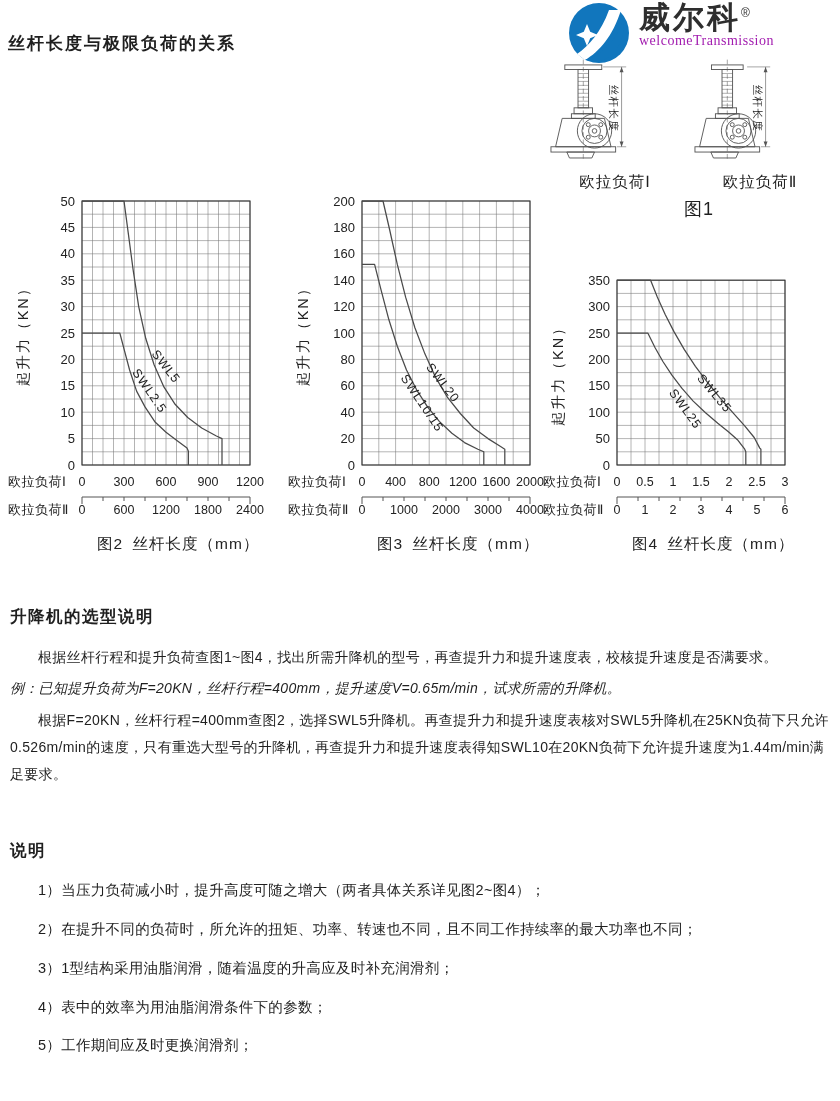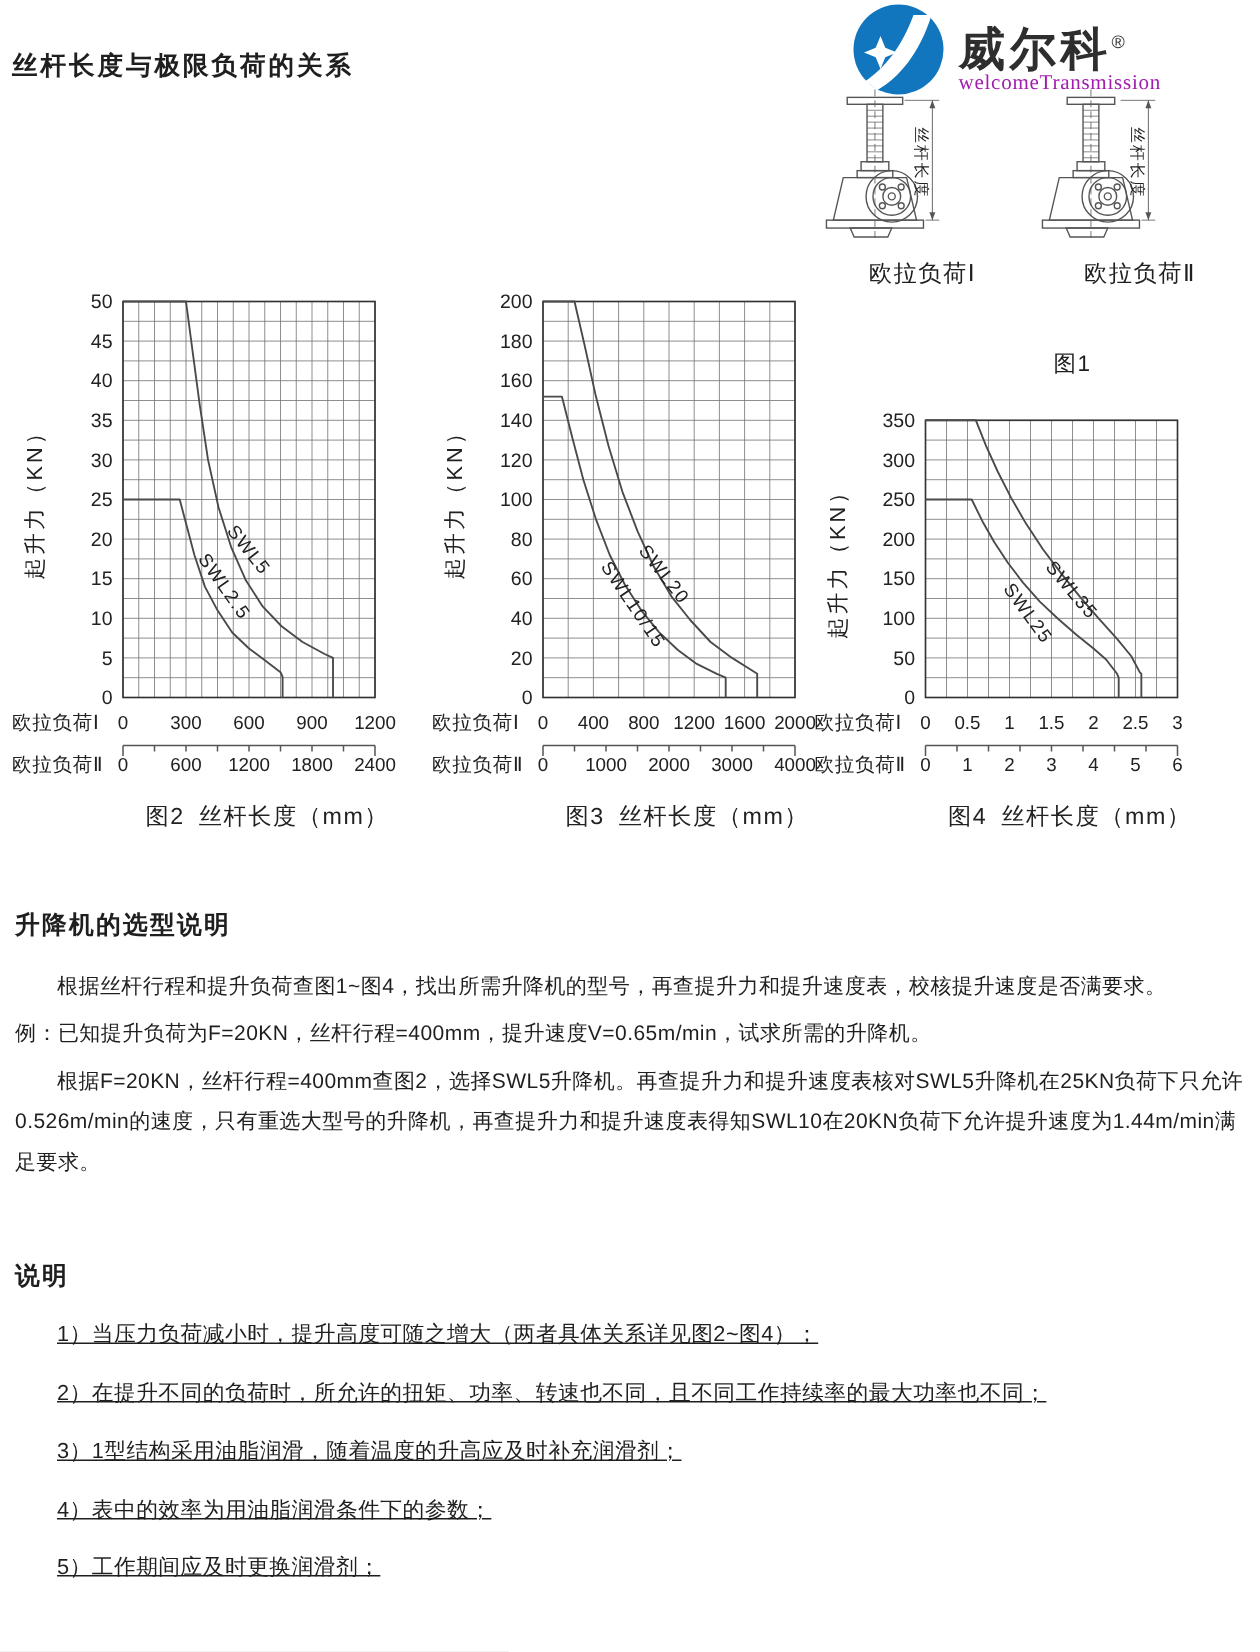--- a/index.html
+++ b/index.html
@@ -3,44 +3,44 @@
 <meta charset="utf-8">
 <style>
   html,body{margin:0;padding:0;background:#e8e8e8;}
   .page{
     position:relative;width:840px;height:1101px;background:#ffffff;
     font-family:"Liberation Sans", sans-serif;color:#1f1f1f;overflow:hidden;
     margin:0 auto;
   }
   .page-title{position:absolute;left:8px;top:32px;font-size:17px;font-weight:bold;letter-spacing:2px;}
   
-  .logo{position:absolute;left:563px;top:2px;width:275px;height:62px;display:flex;align-items:flex-end;}
+  .logo{position:absolute;left:563px;top:2px;width:275px;height:62px;display:flex;align-items:flex-start;}
   .logo-text{margin-left:4px;}
   .brand-row{font-size:31px;font-weight:bold;color:#2e2e2e;letter-spacing:3px;line-height:1.05;white-space:nowrap;}
   .brand-row sup{font-size:12px;font-weight:normal;vertical-align:super;}
   .brand-sub{font-size:14px;color:#a21caf;font-family:"Liberation Serif", serif;margin-top:-2px;letter-spacing:.5px;}
   
   .fig1-svg{position:absolute;left:543px;top:55px;}
   .fig1-cap{position:absolute;font-size:15.5px;letter-spacing:1px;text-align:center;}
   .cap-e1{left:553px;top:172px;width:124px;}
   .cap-e2{left:698px;top:172px;width:124px;}
-  .cap-fig1{left:675px;top:197px;width:80px;font-size:15px;margin-top:36px;}
+  .cap-fig1{left:659px;top:197px;width:80px;font-size:18px;}
   
   .chart{position:absolute;}
   .chart-fig2{left:8px;top:193px;}
   .chart-fig3{left:288px;top:193px;}
   .chart-fig4{left:543px;top:193px;}
   svg text{fill:#222;}
   
   .text-area{position:absolute;left:10px;top:606px;width:820px;}
   .sec-heading{font-size:16.5px;font-weight:bold;letter-spacing:1.5px;margin:0 0 16px 0;}
   .sel-p{font-size:14px;line-height:1.95;margin:0 0 4px 0;text-indent:2em;letter-spacing:.3px;}
-  .sel-p.no-indent{text-indent:0;}
+  .sel-p.no-indent{text-indent:0;font-style:italic;}
   .notes-heading{margin-top:52px;margin-bottom:18px;}
-  .note-item{font-size:14.5px;line-height:1.5;margin:0 0 17px 0;padding-left:28px;letter-spacing:.3px;text-decoration:underline;}
+  .note-item{font-size:14.5px;line-height:1.5;margin:0 0 17px 0;padding-left:28px;letter-spacing:.3px;}
 </style>
 </head>
 <body>
 
 <div class="page">
 
   <div class="page-title">丝杆长度与极限负荷的关系</div>
 
   <div class="logo">
     <svg width="72" height="62" viewBox="0 0 72 62">

